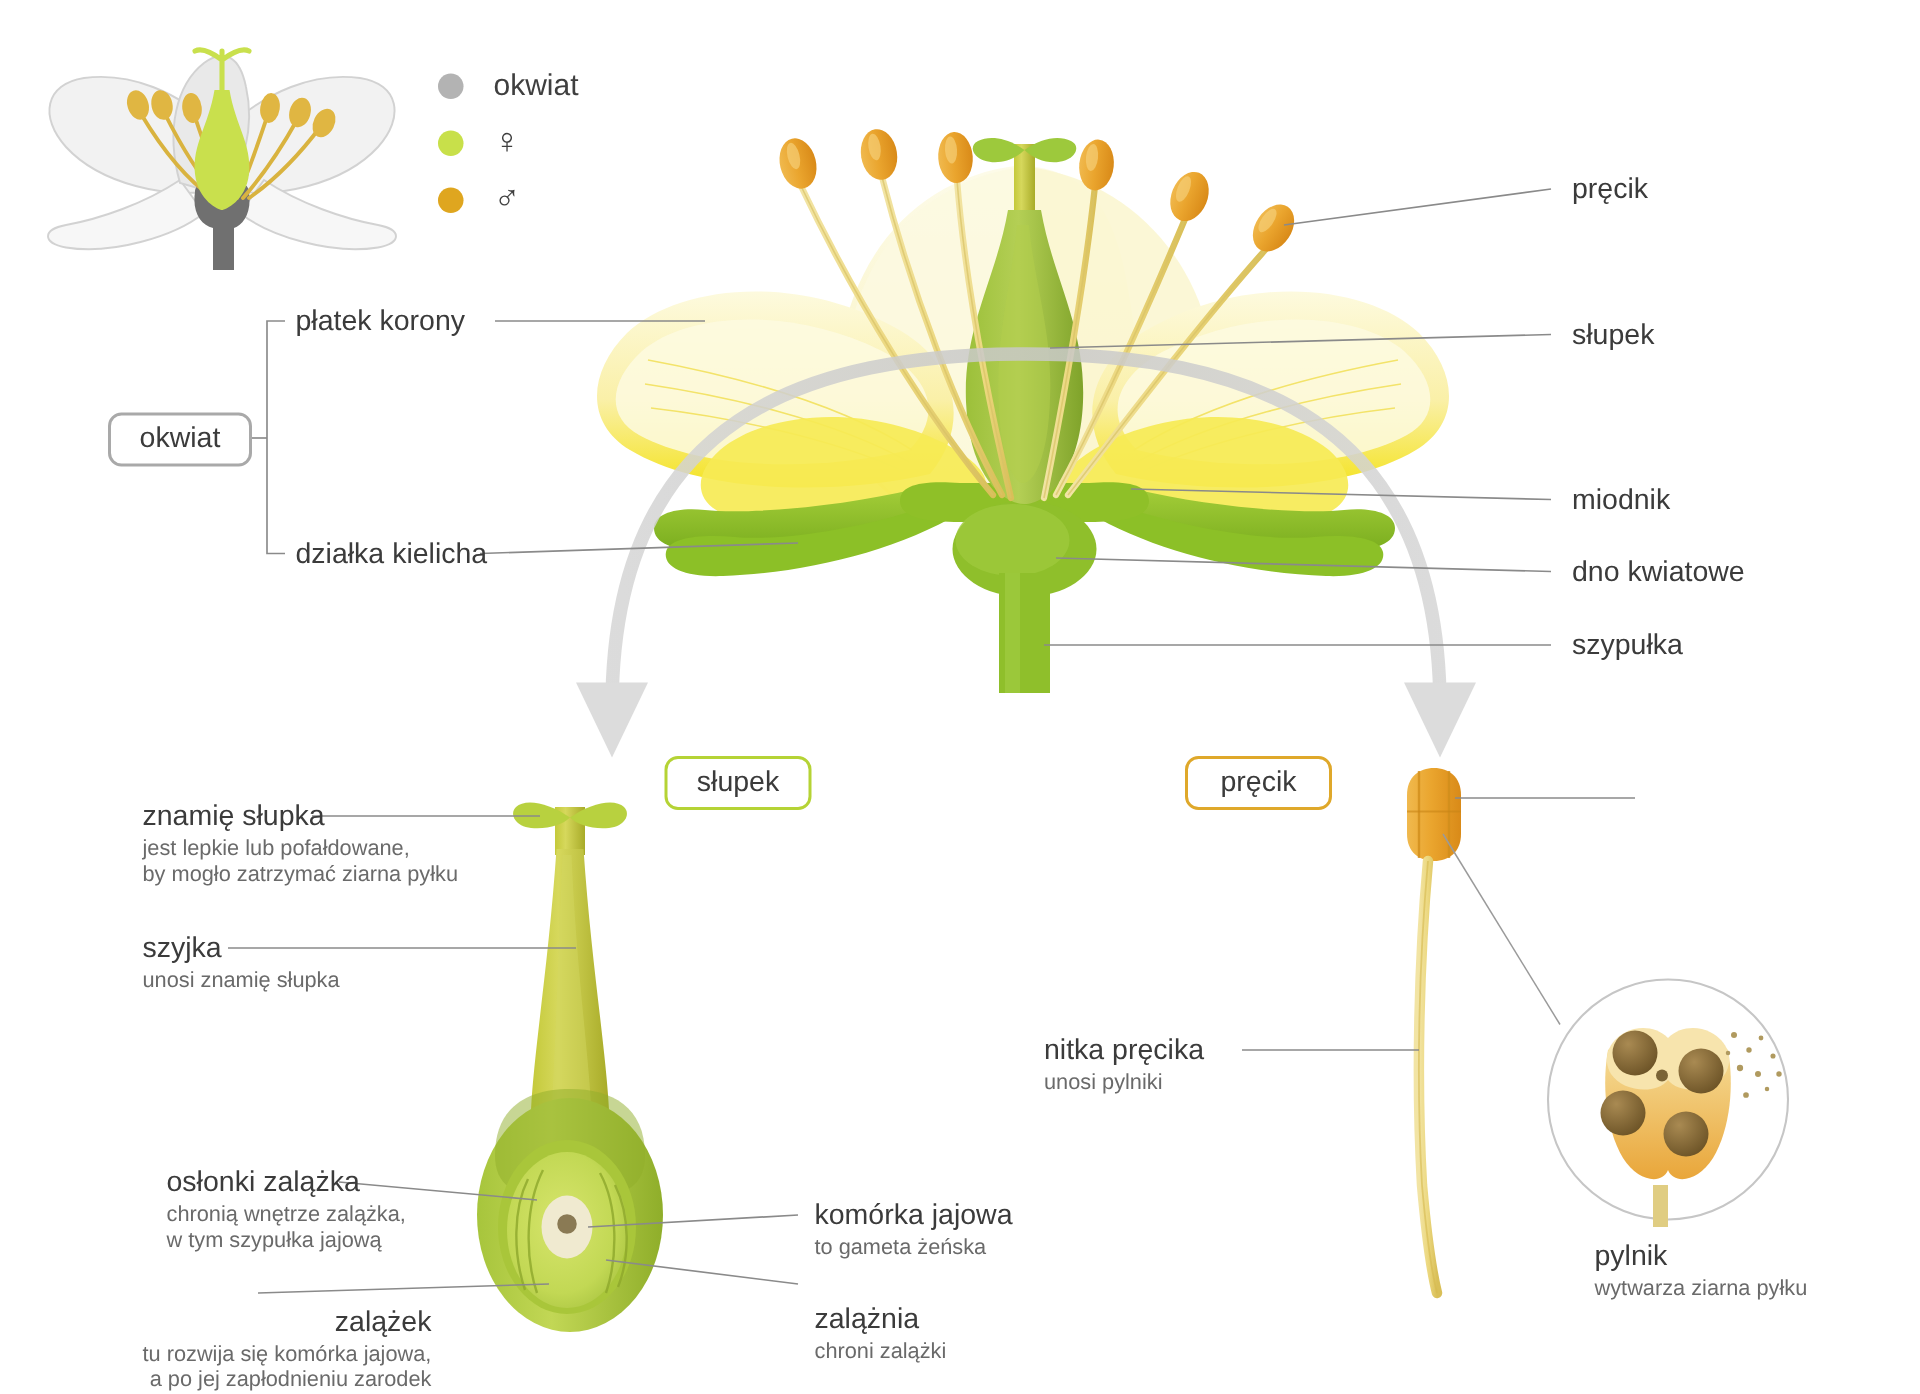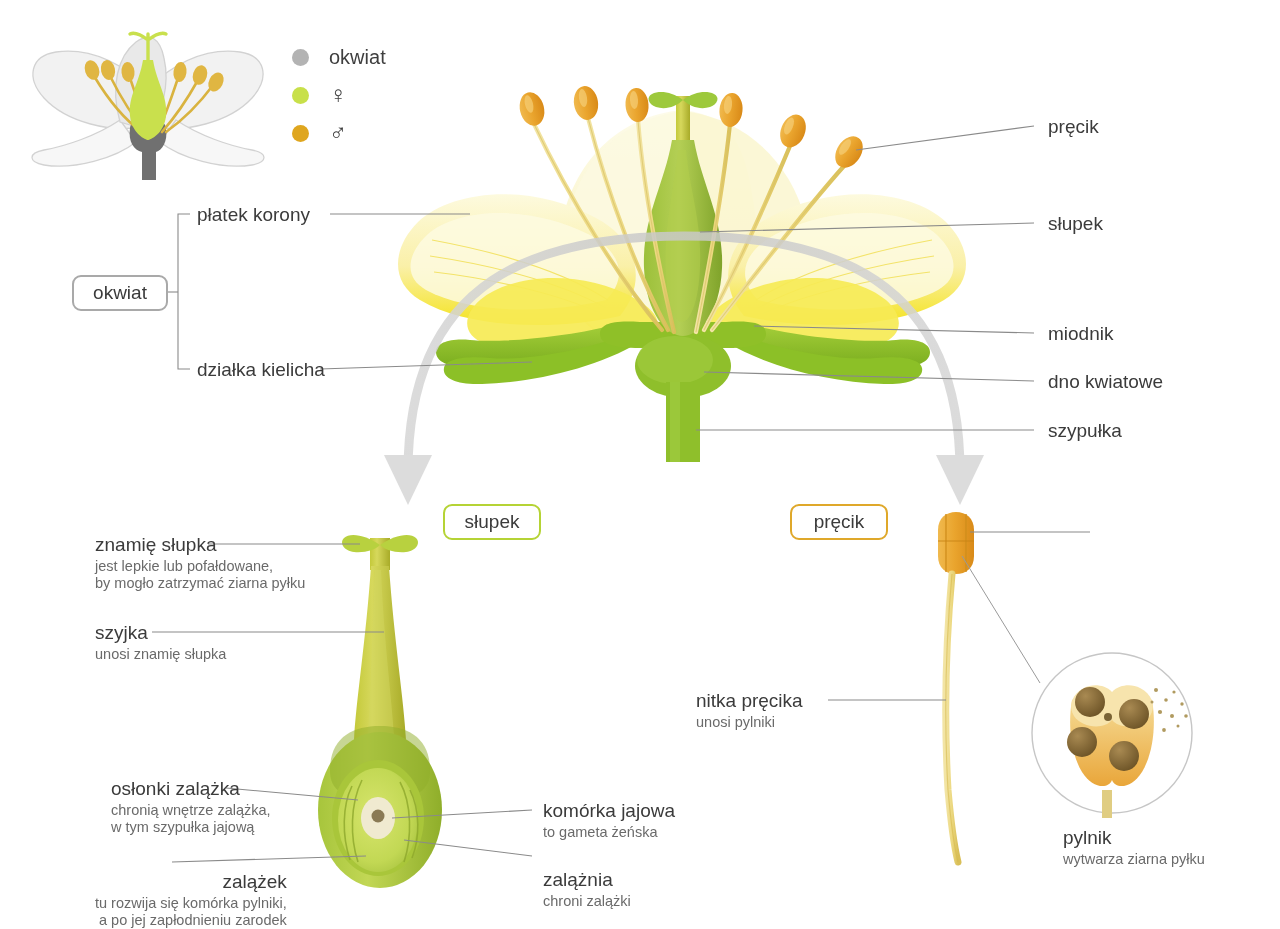--- a/index.html
+++ b/index.html
@@ -421,21 +421,21 @@
     <span class="t">osłonki zalążka</span>
     <span class="d">
       <span>chronią wnętrze zalążka,</span>
       <span>w tym szypułka jajową</span>
     </span>
   </div>
 
   <div class="lbl" style="left:95px; top:871px;text-align:right;">
     <span class="t">zalążek</span>
     <span class="d">
-      <span>tu rozwija się komórka pylniki,</span>
+      <span>tu rozwija się komórka jajowa,</span>
       <span>a po jej zapłodnieniu zarodek</span>
     </span>
   </div>
 
   <div class="lbl" style="left:543px; top:800px;">
     <span class="t">komórka jajowa</span>
     <span class="d">
       <span>to gameta żeńska</span>
     </span>
   </div>

